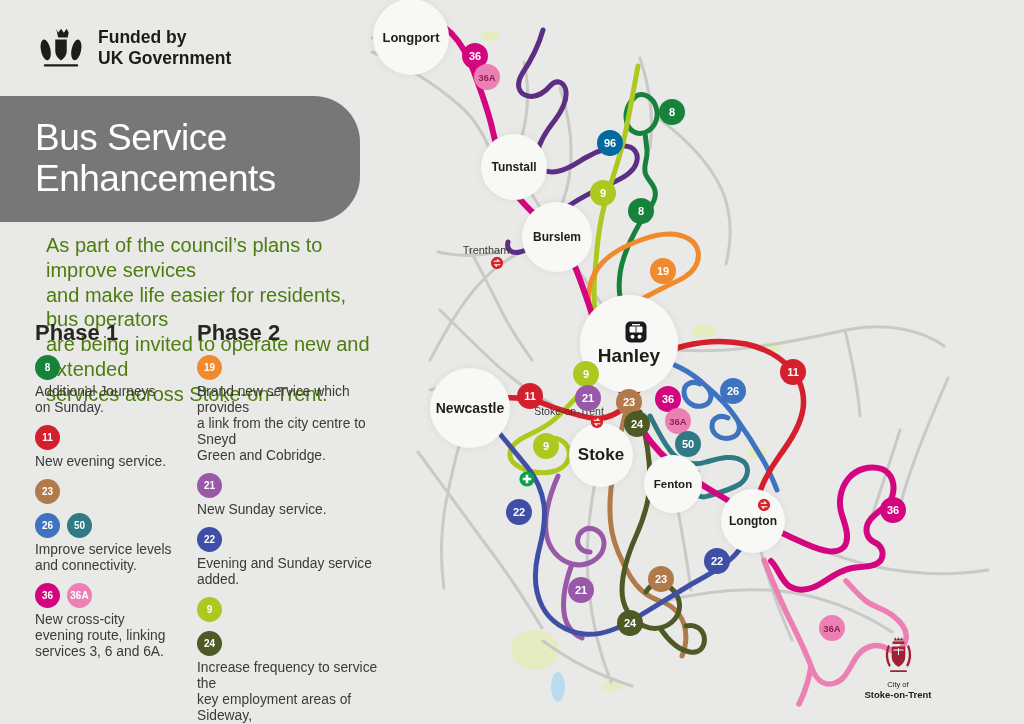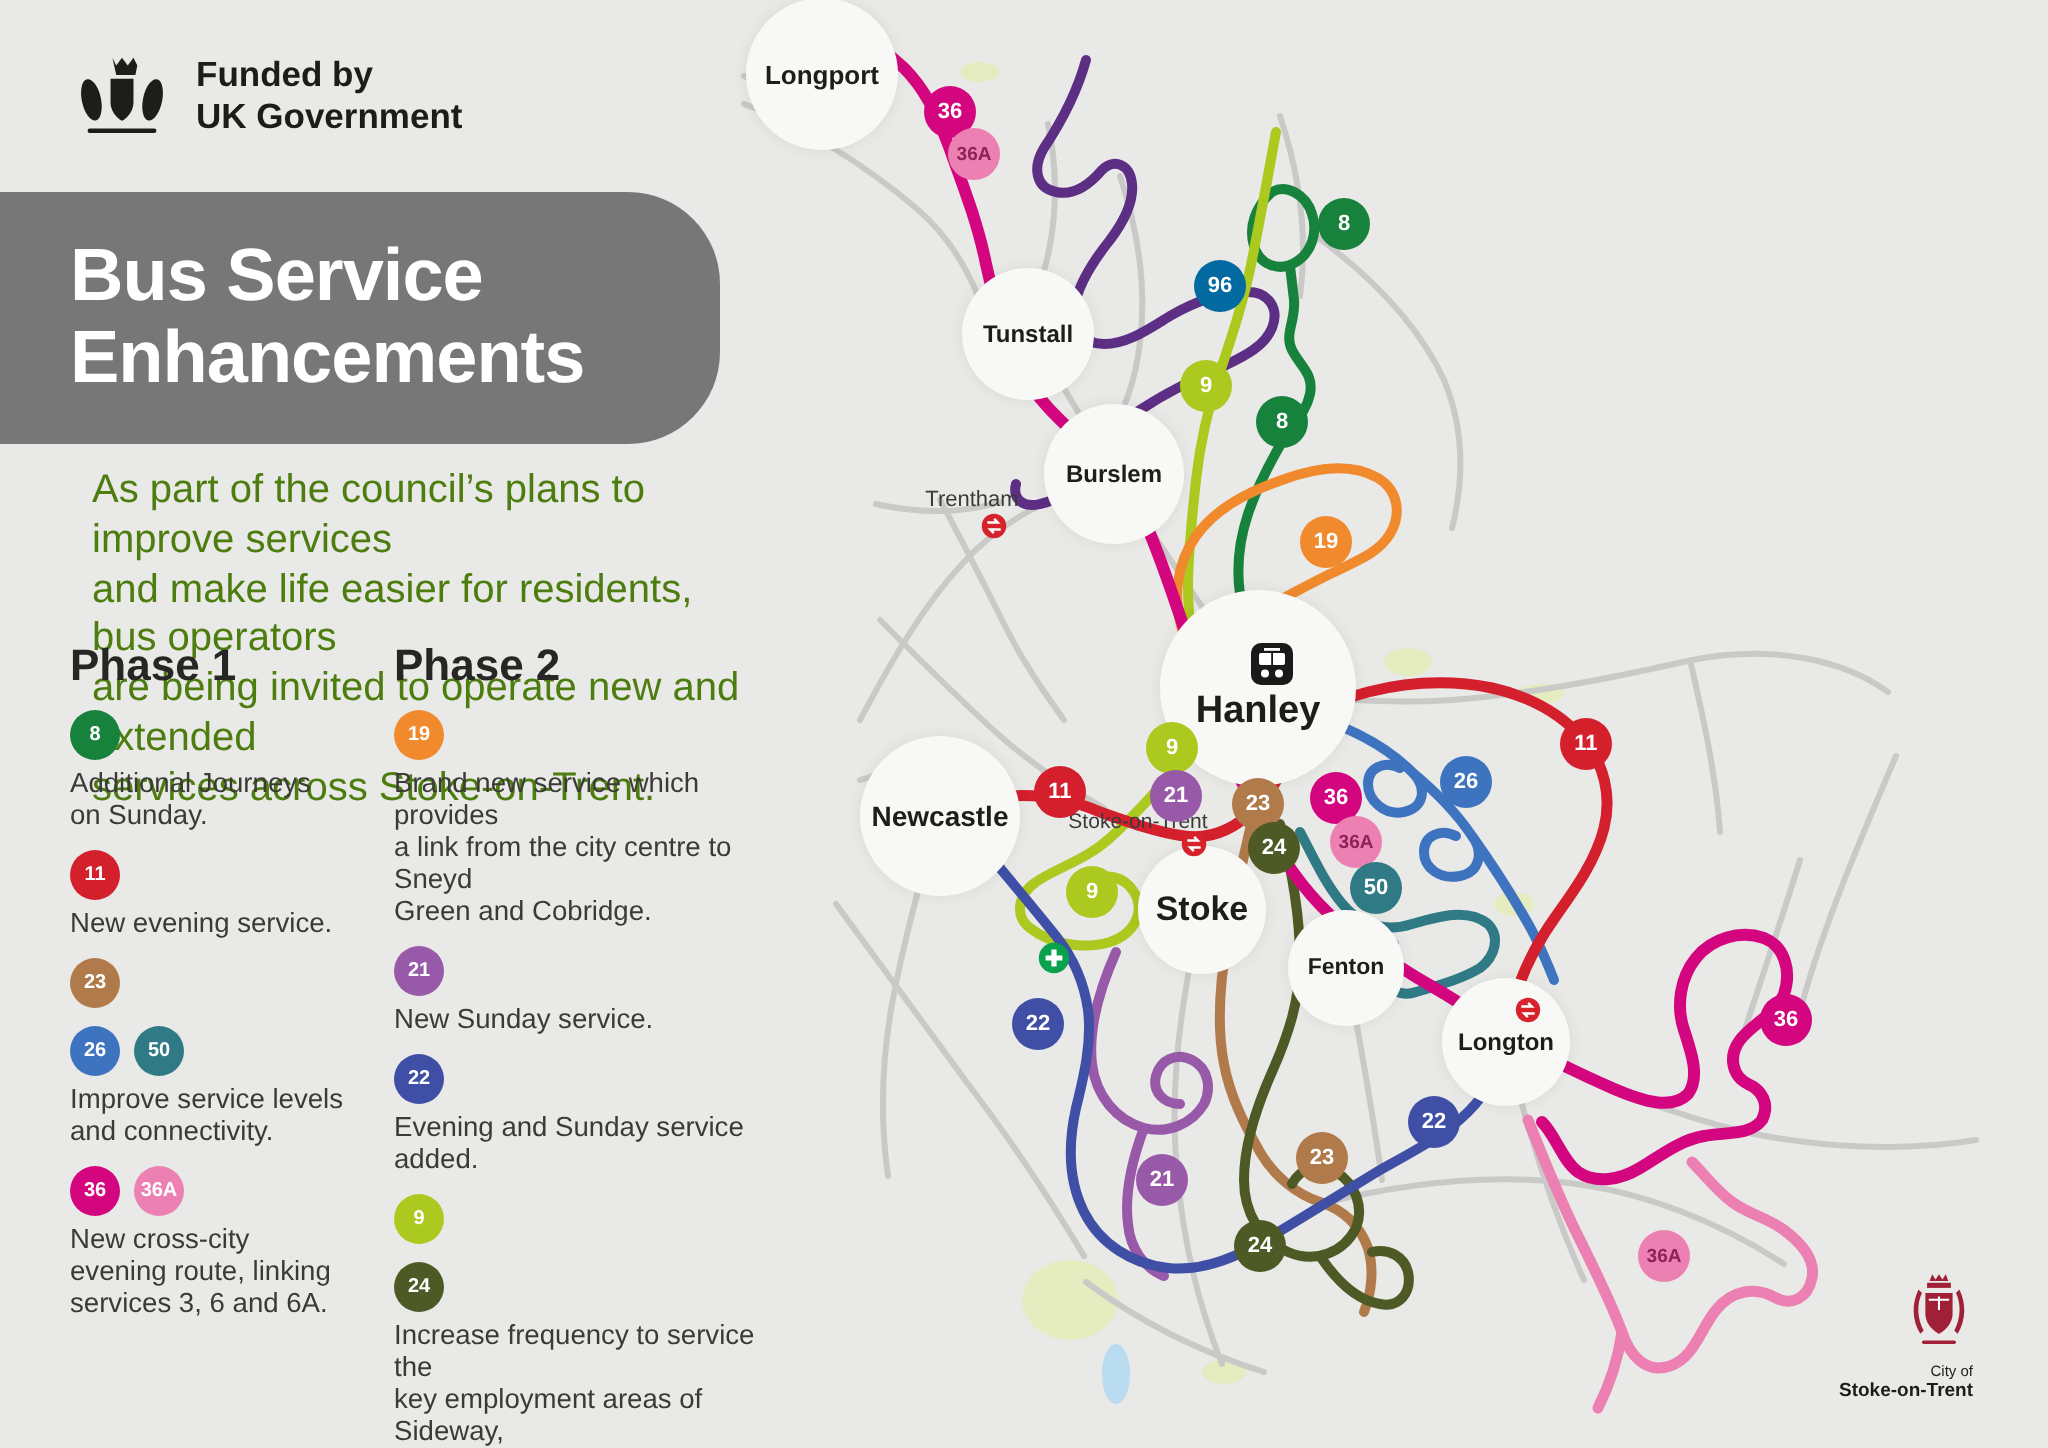--- a/index.html
+++ b/index.html
@@ -3,42 +3,42 @@
 <meta charset="utf-8">
 <style>
   html,body{margin:0;padding:0}
   body{width:1024px;height:724px;background:#e9e9e7;font-family:"Liberation Sans",sans-serif;position:relative;overflow:hidden}
   .pre{white-space:pre-line}
   
   .gov-logo{position:absolute;left:36px;top:26px;display:flex;align-items:center;gap:12px}
   .gov-text{font-size:17.5px;font-weight:bold;color:#1c1c1a;line-height:1.18}
   
   .banner{position:absolute;left:0;top:96px;width:360px;height:126px;background:#787778;border-radius:0 46px 46px 0;display:flex;align-items:center;box-sizing:border-box;padding-left:35px}
-  .banner .title{color:#ffffff;font-weight:bold;font-size:37px;line-height:1.1;letter-spacing:-0.5px}
+  .banner .title{color:#ffffff;font-weight:normal;font-size:37px;line-height:1.1;letter-spacing:-0.5px}
   
   .intro{position:absolute;left:46px;top:233px;width:330px;font-size:20px;color:#4d7c0f;line-height:1.24}
   .col{position:absolute;top:304px}
   .col1{left:35px;width:158px}
   .col2{left:197px;width:195px}
   .phase-h{font-size:22px;font-weight:bold;color:#262624;margin:16px 0 9px 0}
   .p3gap{margin-top:16px}
   .item{margin-bottom:9px}
   .brow{display:flex;gap:7px}
   .badge{width:25px;height:25px;border-radius:50%;color:#fff;font-size:10px;font-weight:bold;display:flex;align-items:center;justify-content:center;flex:0 0 auto}
   .item .txt{margin:4px 0 0 0;font-size:13.8px;color:#3a3a38;line-height:1.16}
   
   svg.mapsvg{position:absolute;left:0;top:0}
   .town{position:absolute;transform:translate(-50%,-50%);background:#f8f8f6;border-radius:50%;display:flex;flex-direction:column;align-items:center;justify-content:center;font-weight:bold;color:#1d1d1b;box-shadow:0 0 8px rgba(0,0,0,0.07);z-index:2;text-align:center}
   .maplabel{position:absolute;transform:translate(-50%,-50%);color:#3a3a38;z-index:2}
   .mbadge{position:absolute;width:26px;height:26px;border-radius:50%;transform:translate(-50%,-50%);display:flex;align-items:center;justify-content:center;font-size:11px;font-weight:bold;color:#fff;z-index:4}
   .mbadge.w3{font-size:9.5px}
   .mbadge.dk{color:#8d2158}
   .icon-abs{position:absolute;transform:translate(-50%,-50%);z-index:3;line-height:0}
   
-  .city-logo{position:absolute;left:953px;top:636px;transform:translateX(-50%);text-align:right;z-index:2}
+  .city-logo{position:absolute;left:898px;top:636px;transform:translateX(-50%);text-align:center;z-index:2}
   .city-text{font-size:7.5px;color:#1d1d1b;line-height:1.25;margin-top:2px}
   .city-text b{font-size:9.5px}
 </style>
 </head>
 <body>
 
 <svg class="mapsvg" width="1024" height="724" viewBox="0 0 1024 724">
   <g fill="#e4ecc0">
     <ellipse cx="648" cy="322" rx="15" ry="8"></ellipse>
     <ellipse cx="704" cy="331" rx="12" ry="7"></ellipse>

